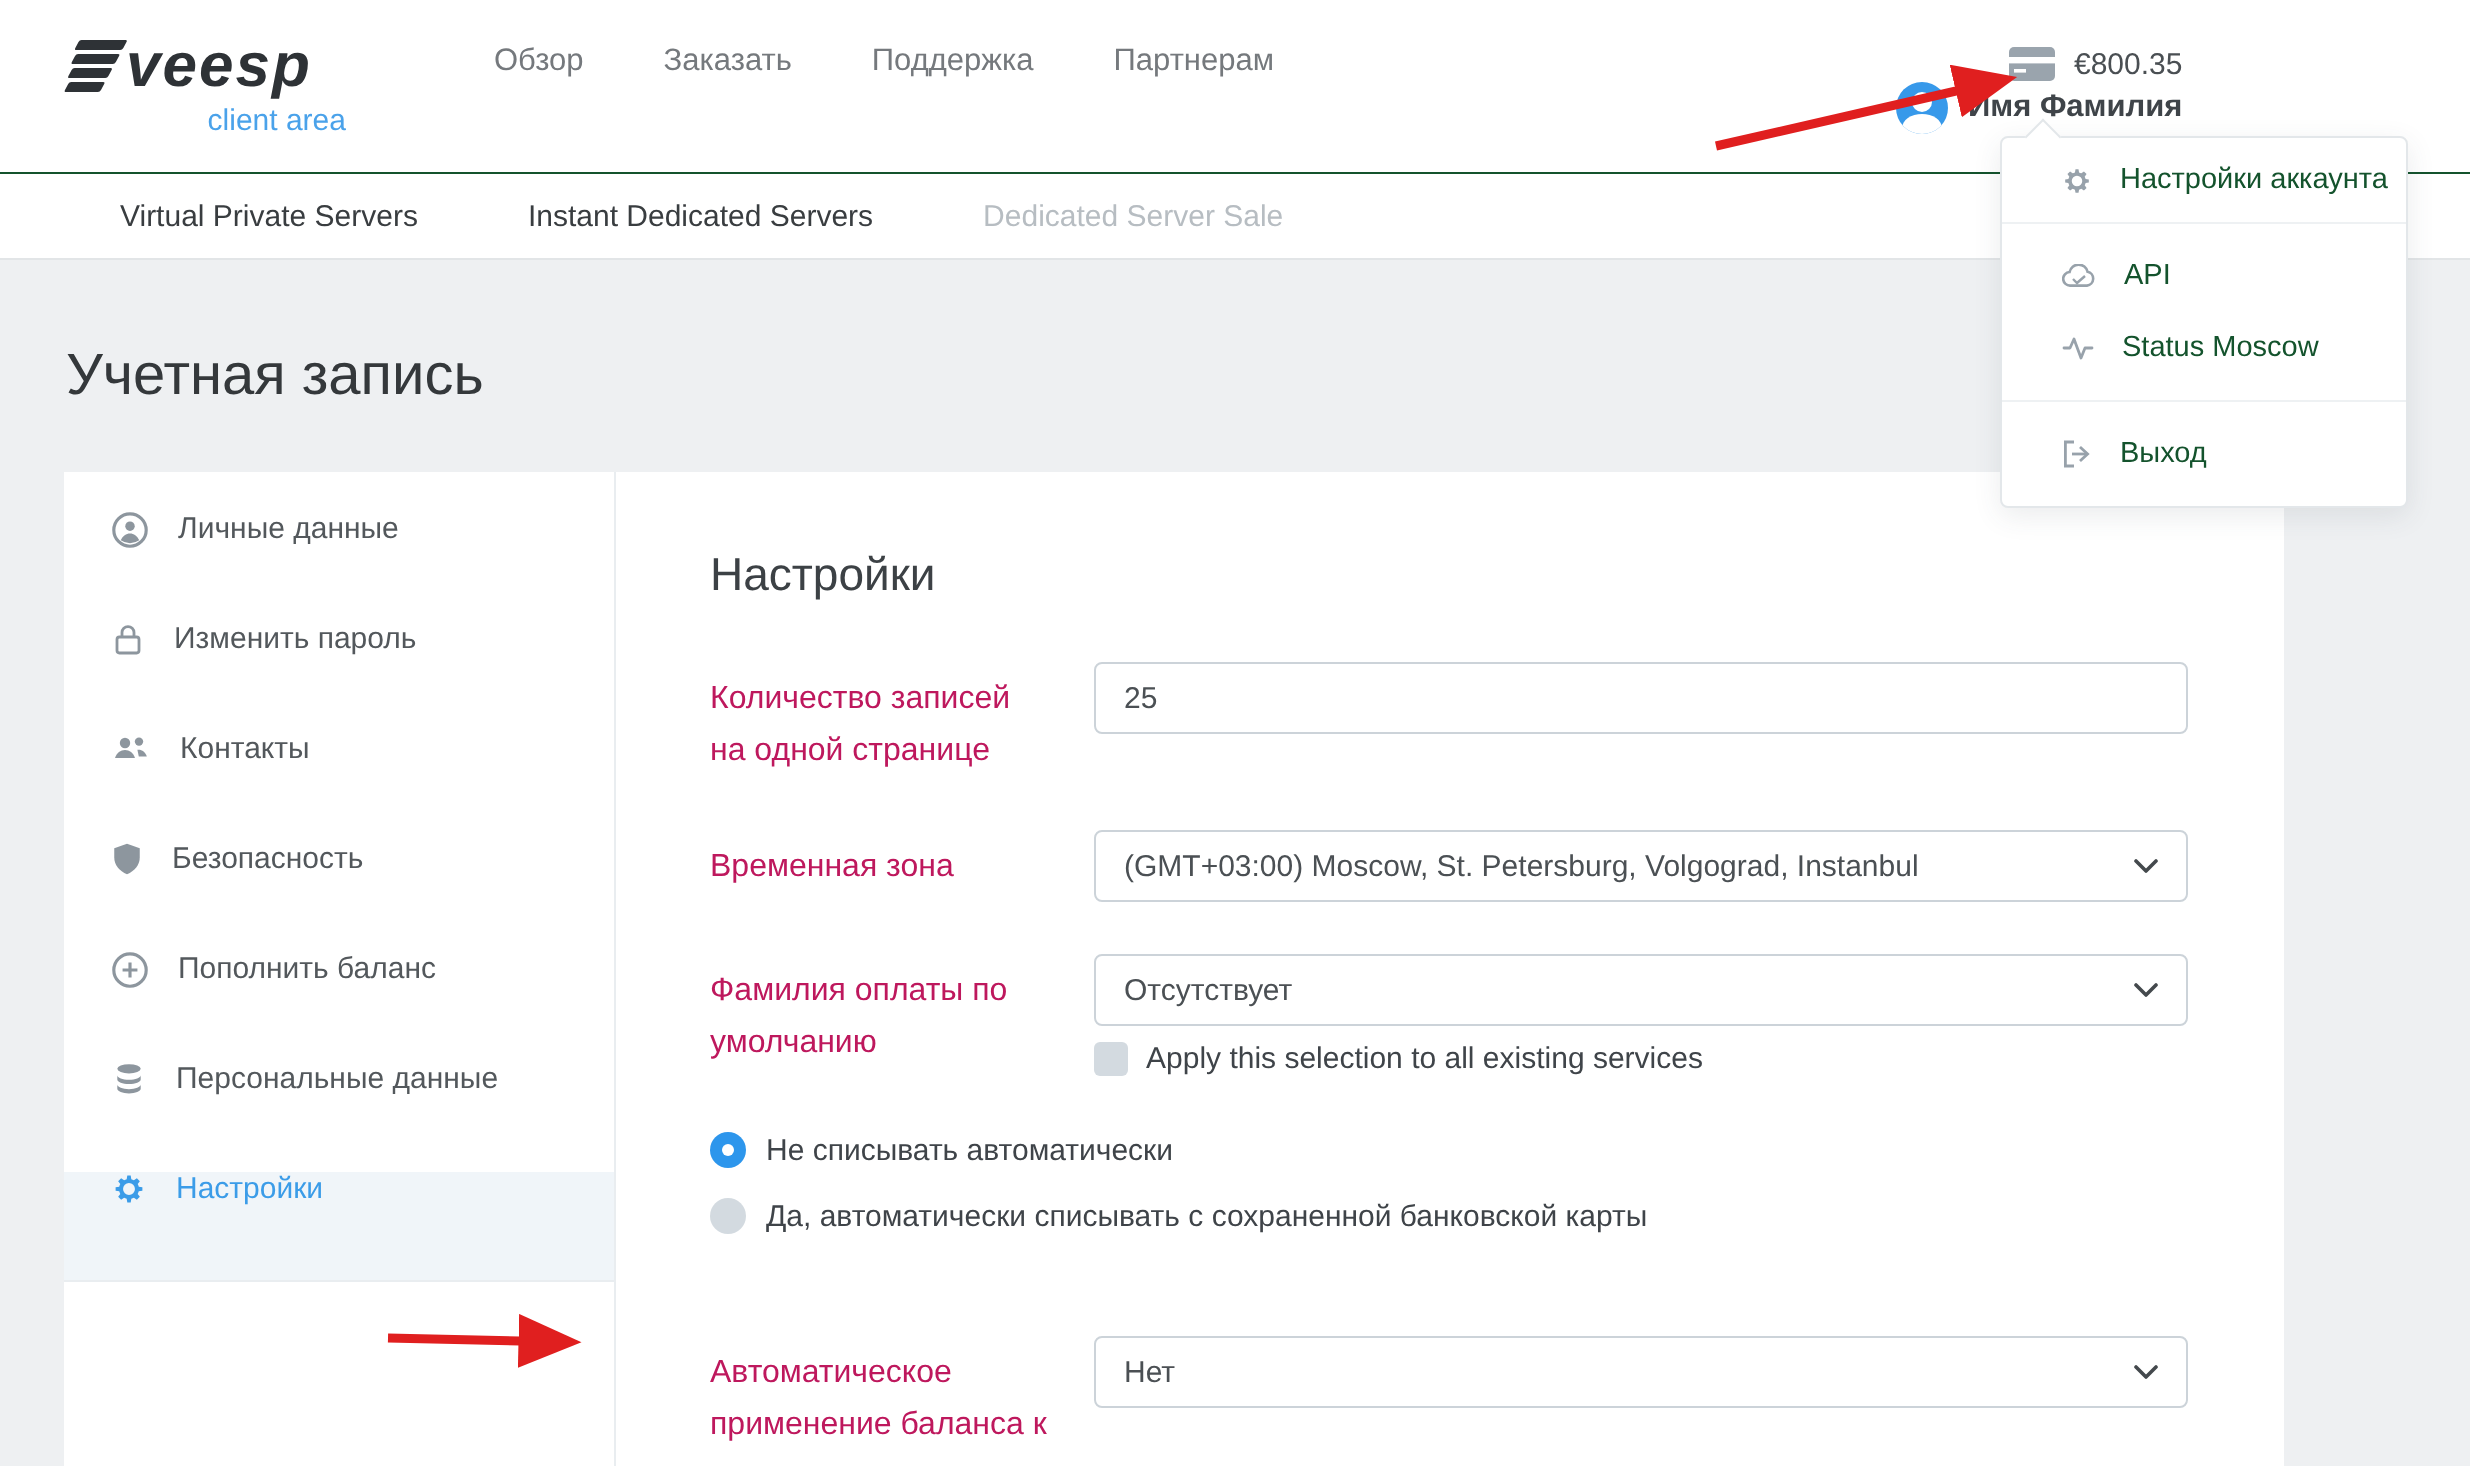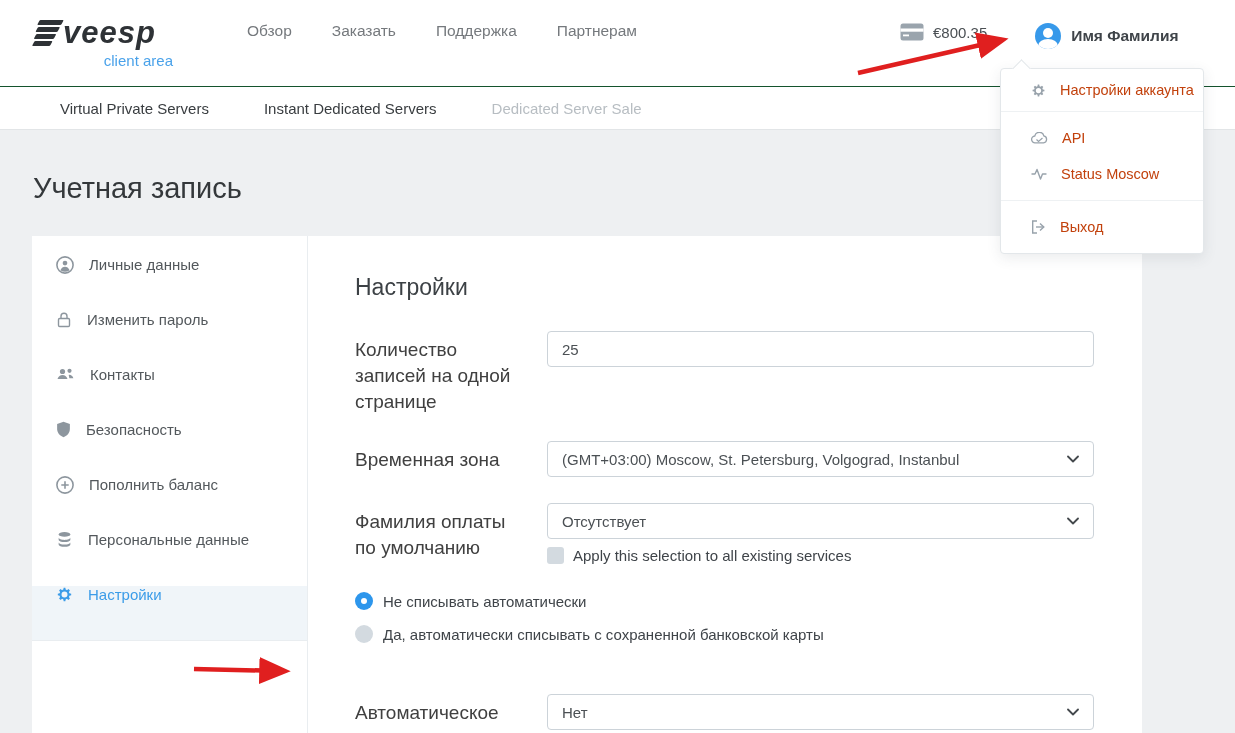--- a/index.html
+++ b/index.html
@@ -19,21 +19,21 @@
   .logo-flag { display:flex; flex-direction:column; gap:2.5px; transform:skewX(-28deg); margin-right:2px; }
   .logo-flag span { height:4.5px; background:#2e3236; border-radius:1px; }
   .logo-flag span:nth-child(1){ width:24px; }
   .logo-flag span:nth-child(2){ width:22px; margin-left:2px;}
   .logo-flag span:nth-child(3){ width:20px; margin-left:4px;}
   .logo-flag span:nth-child(4){ width:18px; margin-left:6px;}
   .logo-name { font-size:31px; font-weight:bold; font-style:italic; color:#2e3236; letter-spacing:1px; }
   .logo-tagline { font-size:15px; color:#4aa2ea; text-align:right; margin-top:1px; }
   .header-nav { position:absolute; left:247px; top:22px; display:flex; gap:40px; }
   .header-nav a { font-size:15.5px; color:#75797d; text-decoration:none; cursor:pointer; }
-  .header-right { position:absolute; left:900px; top:23px; display:flex; align-items:flex-start; }
+  .header-right { position:absolute; left:900px; top:23px; display:flex; align-items:flex-end;flex-direction:column; }
   .balance { display:flex; align-items:center; gap:9px; }
   .balance-amount { font-size:15px; color:#4a4f53; }
   .userchip { display:flex; align-items:center; gap:10px; margin-left:48px; cursor:pointer; }
   .avatar { width:26px; height:26px; border-radius:50%; background:#3799ea; position:relative; overflow:hidden; }
   .avatar::before { content:""; position:absolute; left:8px; top:5px; width:10px; height:10px; border-radius:50%; background:#fff; }
   .avatar::after  { content:""; position:absolute; left:3px; top:16px; width:20px; height:14px; border-radius:50%; background:#fff; }
   .user-name { font-size:15.5px; color:#3f4449; font-weight:bold; }
   
   .subnav {
     position:absolute; top:86px; left:0; width:1235px; height:44px;
@@ -53,21 +53,21 @@
   .side-item { height:55px; display:flex; align-items:flex-start; padding-left:24px; gap:15px; font-size:15px; color:#53585c; cursor:pointer; }
   .side-item svg { flex-shrink:0; }
   .side-item.active { background:#f0f5f9; color:#3b9ce8; border-bottom:1px solid #e9edf0; }
   .icon-gray { stroke:#8d969e; fill:none; stroke-width:1.4; }
   .icon-gray-fill { fill:#8d969e; }
   .icon-blue-fill { fill:#3b9ce8; }
   
   .main { flex:1; padding:38px 48px 0 47px; }
   .form-heading { font-size:23px; font-weight:400; color:#3c4145; margin-bottom:30px; }
   .frow { display:flex; margin-bottom:26px; }
-  .flabel { width:192px; padding-right:20px; font-size:19px; line-height:26px; color:#404040; padding-top:6px; flex-shrink:0; }
+  .flabel { width:192px; padding-right:20px; font-size:16px; line-height:26px; color:#be185d; padding-top:6px; flex-shrink:0; }
   .fctrl { flex:1; }
   .tbox, .sbox {
     width:100%; height:36px; border:1px solid #ccd3d9; border-radius:4px;
     background:#fff; font-size:15px; color:#4b5054; padding:0 14px;
     display:flex; align-items:center; position:relative;
   }
   input.tbox { font-family:"Liberation Sans", sans-serif; outline:none; }
   .sbox { cursor:pointer; justify-content:space-between; }
   .sbox .chev { color:#44494d; flex-shrink:0; }
   .check-row { display:flex; align-items:center; gap:9px; margin-top:8px; }
@@ -86,21 +86,21 @@
     box-shadow:0 4px 14px rgba(60,70,80,.10);
   }
   .user-menu::before {
     content:""; position:absolute; top:-7px; left:14px; width:12px; height:12px;
     background:#fff; transform:rotate(45deg);
     border-left:1px solid #e3e7ea; border-top:1px solid #e3e7ea;
   }
   .menu-section { padding:8px 0; border-bottom:1px solid #eef1f3; }
   .menu-section:last-child { border-bottom:none; }
   .menu-section.first { padding:6px 0; }
-  .menu-item { height:36px; display:flex; align-items:center; padding-left:30px; gap:14px; font-size:14.5px; color:#c2410c; cursor:pointer; }
+  .menu-item { height:36px; display:flex; align-items:center; padding-left:30px; gap:14px; font-size:14.5px; color:#14532d; cursor:pointer; }
   .menu-item svg { flex-shrink:0; }
   .menu-section.first .menu-item { height:30px; }
   
   .arrows { position:absolute; left:0; top:0; width:1235px; height:733px; pointer-events:none; z-index:20; }
 </style>
 </head>
 <body>
 
 <div class="header">
   <div class="logo">

